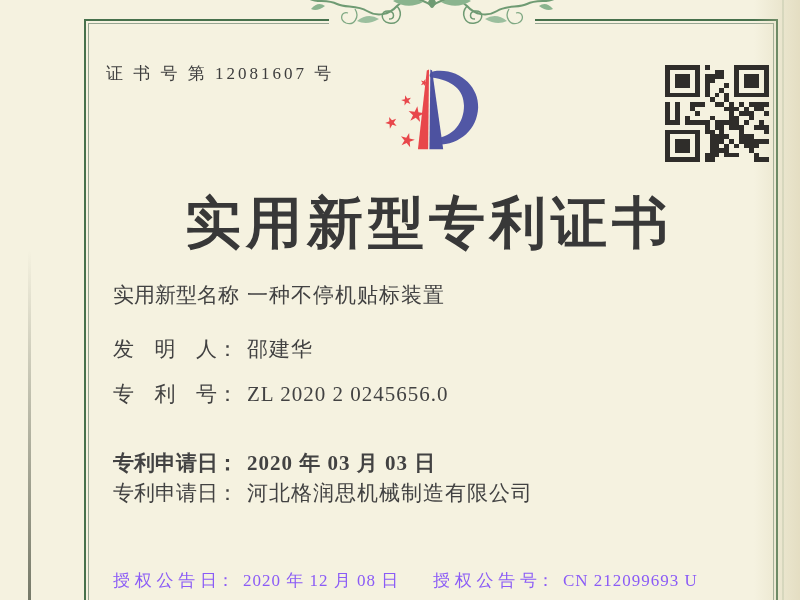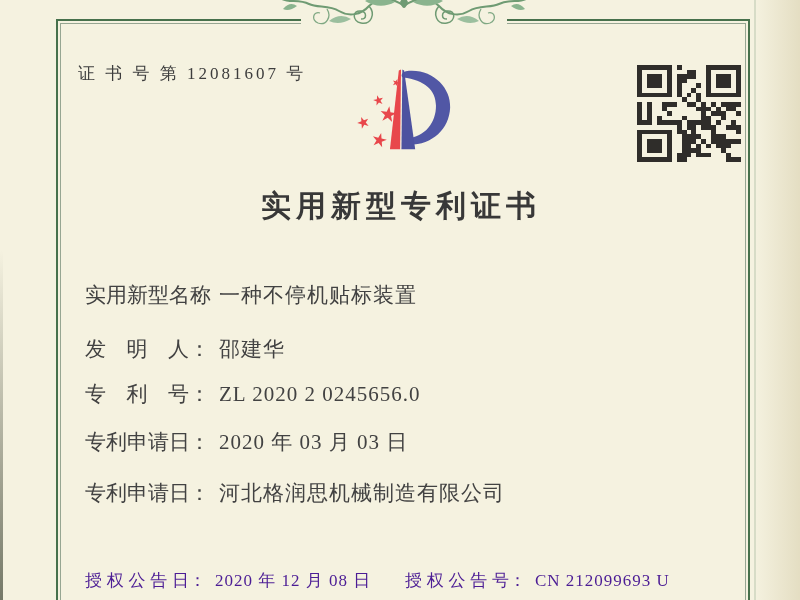--- a/index.html
+++ b/index.html
@@ -2,21 +2,21 @@
 <html><head>
 <meta charset="utf-8">
 <style>
   html,body{margin:0;padding:0;}
   body{
     width:800px;height:600px;overflow:hidden;position:relative;
     background:#f5f2e0;
     font-family:"Liberation Serif","DejaVu Serif",serif;
     color:#3e3e3e;
   }
-  .page{position:absolute;inset:0;}
+  .page{position:absolute;inset:0;margin-left:28px;}
   
   .edge-left{position:absolute;left:0;top:250px;width:3px;height:350px;
     background:linear-gradient(to bottom,rgba(90,96,80,0),rgba(74,80,64,.75));}
   .edge-right{position:absolute;right:0;top:0;width:46px;height:600px;
     background:linear-gradient(to right,rgba(214,205,170,0),rgba(214,205,170,.55));}
   .edge-right-line{position:absolute;left:754px;top:0;width:2px;height:600px;background:#cfd6c0;opacity:.8;}
 
   
   .frame-outer{position:absolute;left:56px;top:19px;width:690px;height:600px;
     border:2px solid #47714c;}
@@ -26,29 +26,29 @@
   
   .ornament{position:absolute;left:279px;top:-6px;width:250px;height:42px;}
 
   .cert-no{position:absolute;left:78px;top:62px;font-size:17px;letter-spacing:3px;color:#3d3d3d;white-space:nowrap;}
 
   .logo{position:absolute;left:346px;top:58px;width:118px;height:108px;}
 
   .qr{position:absolute;left:637px;top:65px;width:104px;height:97px;}
 
   .title{position:absolute;left:56px;top:186px;width:690px;text-align:center;
-    font-size:30px;font-weight:600;letter-spacing:5px;color:#383838;white-space:nowrap;}
+    font-size:56px;font-weight:600;letter-spacing:5px;color:#383838;white-space:nowrap;}
 
   .field-row{position:absolute;left:85px;font-size:21px;white-space:nowrap;color:#424242;}
   .flabel{display:inline-block;width:104px;text-align:justify;text-align-last:justify;vertical-align:bottom;}
   .fcolon{display:inline-block;margin-right:9px;}
   .fvalue{letter-spacing:1px;}
   .row-0{top:281px;} .row-1{top:335px;} .row-2{top:380px;}
-  .row-3{top:428px;} .row-4{top:479px;} .row-5{top:525px;}
-  .footer-row{position:absolute;left:85px;top:569px;font-size:17px;white-space:nowrap;color:#4c1d95;}
+  .row-3{top:449px;font-weight:bold;} .row-4{top:479px;} .row-5{top:525px;}
+  .footer-row{position:absolute;left:85px;top:569px;font-size:17px;white-space:nowrap;color:#8b5cf6;}
   .footer-right{position:absolute;left:320px;top:0;}
   .footer-row .wrap{position:relative;}
 </style>
 </head>
 <body>
 
 <div class="page">
 
   <div class="frame-outer">
     <div class="frame-inner"></div>

